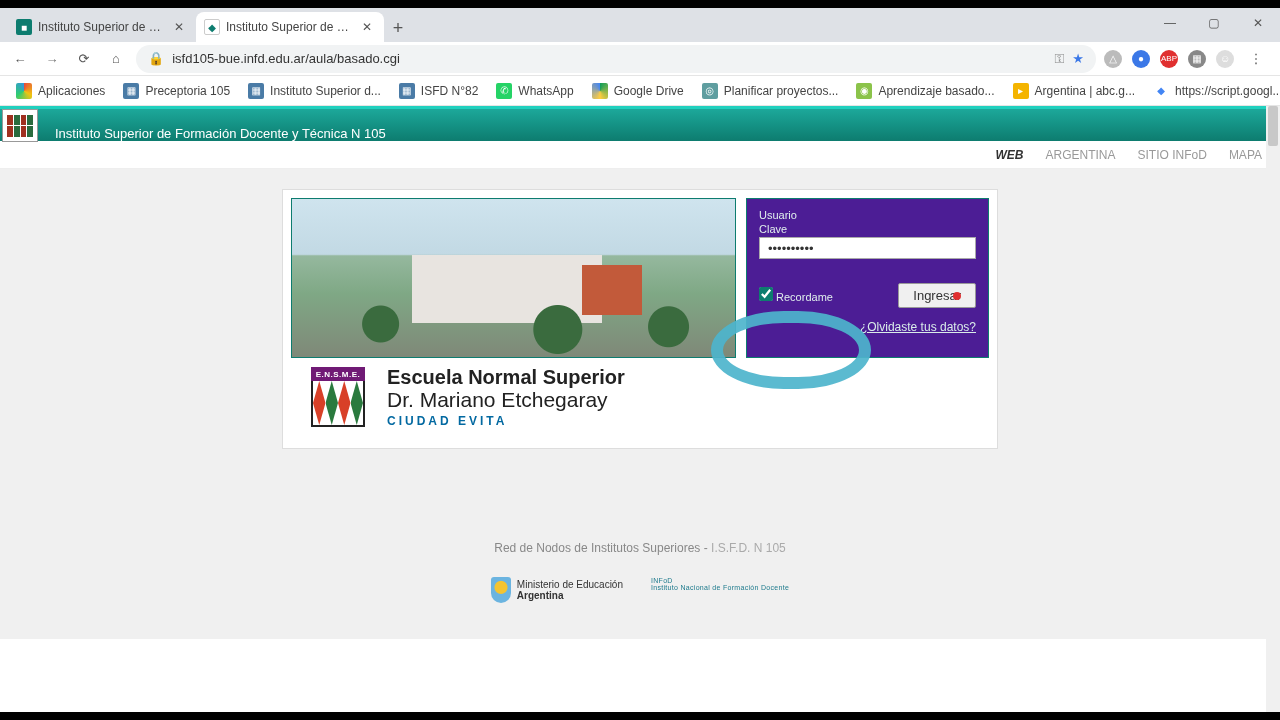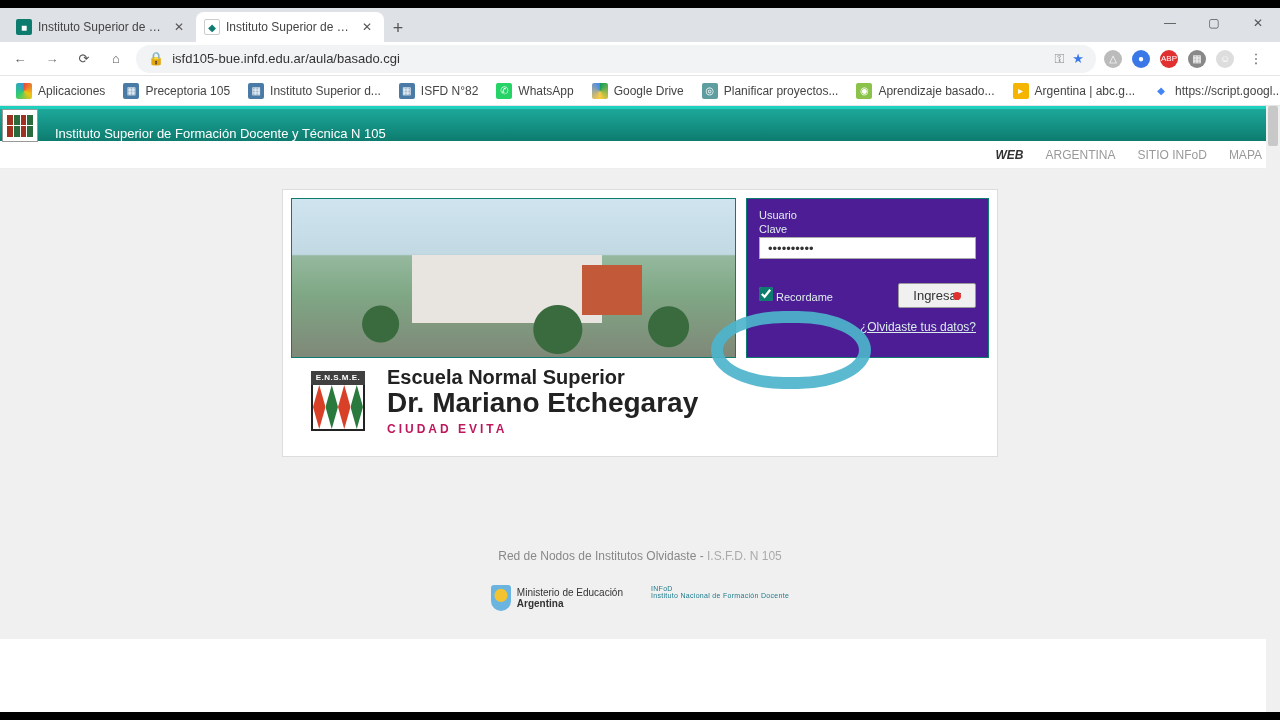--- a/index.html
+++ b/index.html
@@ -66,29 +66,29 @@
 .login-btn { background:#f0f0f0; border:1px solid #999; padding:4px 14px; font-size:13px; cursor:pointer; position:relative; color:#333; border-radius:2px;}
 .cursor-dot { position:absolute; right:14px; top:8px; width:8px; height:8px; background:#e03030; border-radius:50%;}
 .forgot { text-align:right; margin-top:12px; font-size:12px;}
 .forgot a { color:#d9ece9; text-decoration:underline; cursor:pointer;}
 
 
 .highlight-circle { position:absolute; border:12px solid #4db4cc; border-radius:50% / 55%; width:160px; height:78px; left:428px; top:121px; pointer-events:none; z-index:5; opacity:0.92;}
 
 .school-band { display:flex; align-items:center; gap:22px; padding:8px 20px 12px 20px; border-top:none;}
 .shield { width:54px; height:60px; position:relative;}
-.shield-top { position:absolute; top:0; left:0; right:0; height:14px; background:#404040; color:#fff; font-size:8px; font-weight:bold; display:flex; align-items:center; justify-content:center; letter-spacing:0.5px;}
+.shield-top { position:absolute; top:0; left:0; right:0; height:14px; background:#701a75; color:#fff; font-size:8px; font-weight:bold; display:flex; align-items:center; justify-content:center; letter-spacing:0.5px;}
 .shield-body { position:absolute; top:14px; left:0; right:0; bottom:0; border-left:2px solid #222; border-right:2px solid #222; border-bottom:2px solid #222; display:grid; grid-template-columns:repeat(4,1fr); grid-template-rows:repeat(2,1fr);}
 .shield-body span { clip-path: polygon(50% 0, 100% 100%, 0 100%);}
 .shield-body span:nth-child(odd){background:#d84028;}
 .shield-body span:nth-child(even){background:#2a7a3e;}
 .shield-body span:nth-child(n+5){ transform: scaleY(-1);}
 .school-text .line1 { font-size:20px; font-weight:bold; color:#222; line-height:1.1;}
-.school-text .line2 { font-size:28px; font-weight:bold; color:#222; line-height:1.1;}
-.school-text .line3 { font-size:12px; font-weight:bold; color:#be185d; letter-spacing:3px; margin-top:3px;}
+.school-text .line2 { font-size:21px; font-weight:normal; color:#222; line-height:1.1;}
+.school-text .line3 { font-size:12px; font-weight:bold; color:#0369a1; letter-spacing:3px; margin-top:3px;}
 
 .footer-line { text-align:center; font-size:12px; color:#888; margin-top:92px;}
 .footer-line .hl { color:#aaa;}
 
 .footer-logos { display:flex; justify-content:center; align-items:flex-start; gap:28px; margin-top:22px;}
 .min-logo { display:flex; align-items:center; gap:6px; font-size:10px; color:#333;}
 .min-shield { width:20px; height:26px; background: radial-gradient(circle at 50% 40%, #f4c430 6px, transparent 7px), #6bb4e0; border-radius:3px 3px 10px 10px; position:relative;}
 .infod { font-size:22px; font-weight:bold; color:#1d7a8c;}
 .infod span { font-size:7px; font-weight:normal; display:block; color:#1d7a8c; letter-spacing:0.3px;}
 
@@ -251,21 +251,21 @@
           </div>
           <div class="school-text">
             <div class="line1">Escuela Normal Superior</div>
             <div class="line2">Dr. Mariano Etchegaray</div>
             <div class="line3">CIUDAD EVITA</div>
           </div>
         </div>
       </div>
 
       <div class="footer-line">
-        <span>Red de Nodos de Institutos Olvidaste - </span><span class="hl">I.S.F.D. N 105</span>
+        <span>Red de Nodos de Institutos Superiores - </span><span class="hl">I.S.F.D. N 105</span>
       </div>
 
       <div class="footer-logos">
         <div class="min-logo">
           <div class="min-shield"></div>
           <div>
             <div>Ministerio de Educación</div>
             <div style="font-weight:bold;">Argentina</div>
           </div>
         </div>

